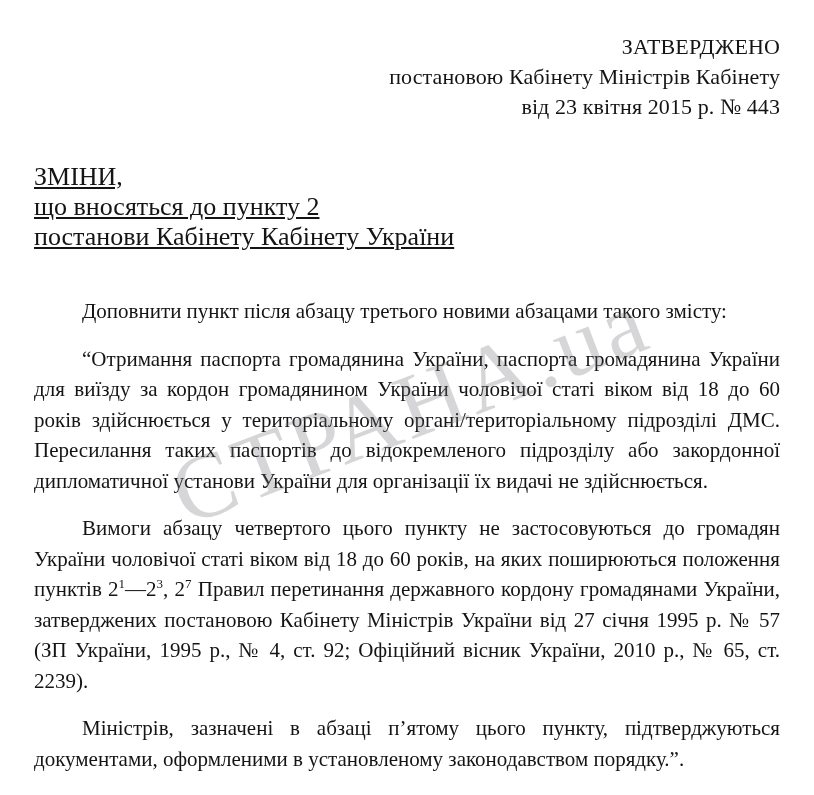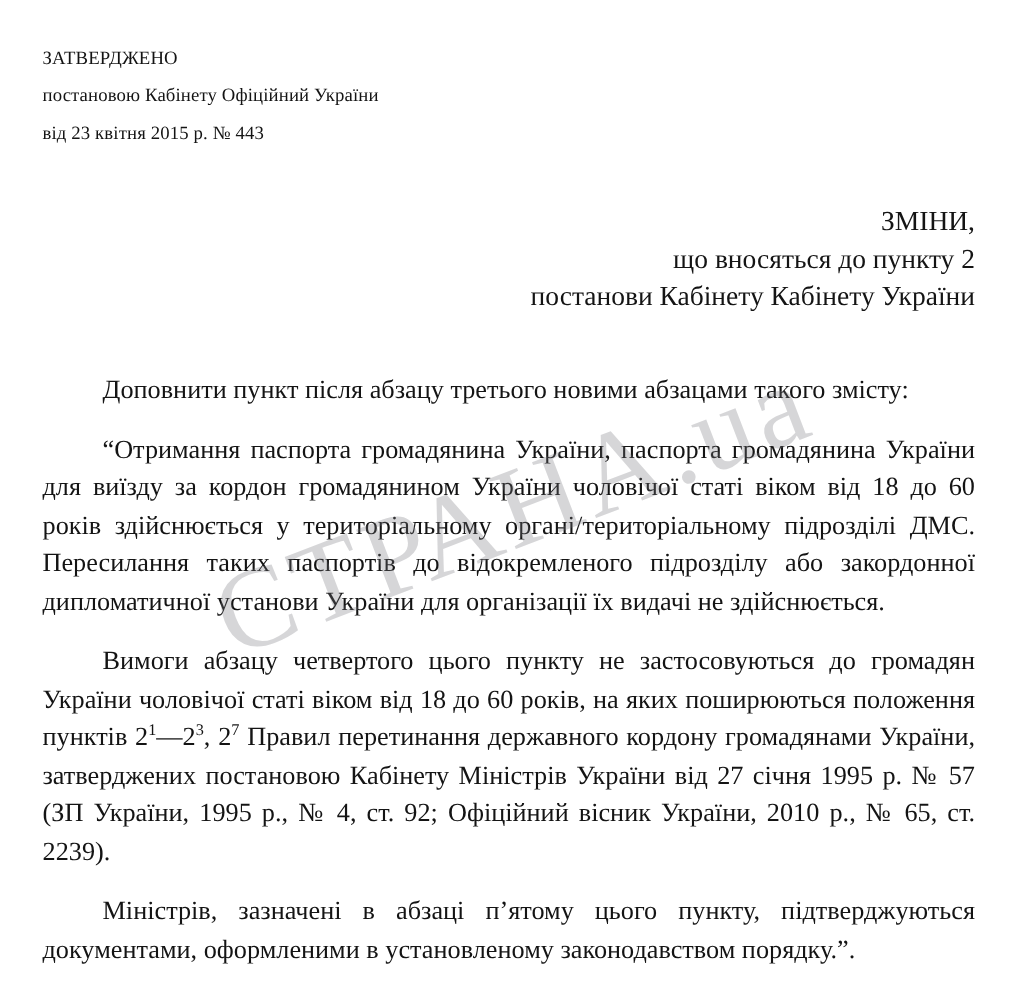--- a/index.html
+++ b/index.html
@@ -16,37 +16,38 @@
     color: #141414;
   }
   .page {
     position: relative;
     width: 814px;
     height: 795px;
     box-sizing: border-box;
     padding: 28px 34px 0 34px;
   }
   .heading-block {
-    text-align: left;
-    font-size: 15px;
+    text-align: right;
+    font-size: 22px;
     line-height: 30px;
     letter-spacing: 0.1px;
   }
   .heading-block .line {
     display: block;
     white-space: nowrap;
   }
   .approve {
     margin-top: 4px;
   }
   .changes-title {
     margin-top: 40px;
-    text-align: right;
-    font-size: 22px;
+    text-align: left;
+    font-size: 26px;
     line-height: 30px;
+    text-decoration: underline;
   }
   .changes-title .line {
     display: block;
   }
   .body-text {
     margin-top: 44px;
     font-size: 21px;
     line-height: 30.5px;
     text-align: justify;
     text-justify: inter-word;
@@ -85,21 +86,21 @@
     line-height: 0;
   }
 </style>
 </head>
 <body>
 
 <div class="page">
 
   <div class="heading-block">
     <span class="line approve">ЗАТВЕРДЖЕНО</span>
-    <span class="line">постановою Кабінету Офіційний України</span>
+    <span class="line">постановою Кабінету Міністрів Кабінету</span>
     <span class="line">від 23 квітня 2015 р. № 443</span>
   </div>
 
   <div class="changes-title">
     <span class="line">ЗМІНИ,</span>
     <span class="line">що вносяться до пункту 2</span>
     <span class="line">постанови  Кабінету Кабінету України</span>
   </div>
 
   <div class="body-text">

